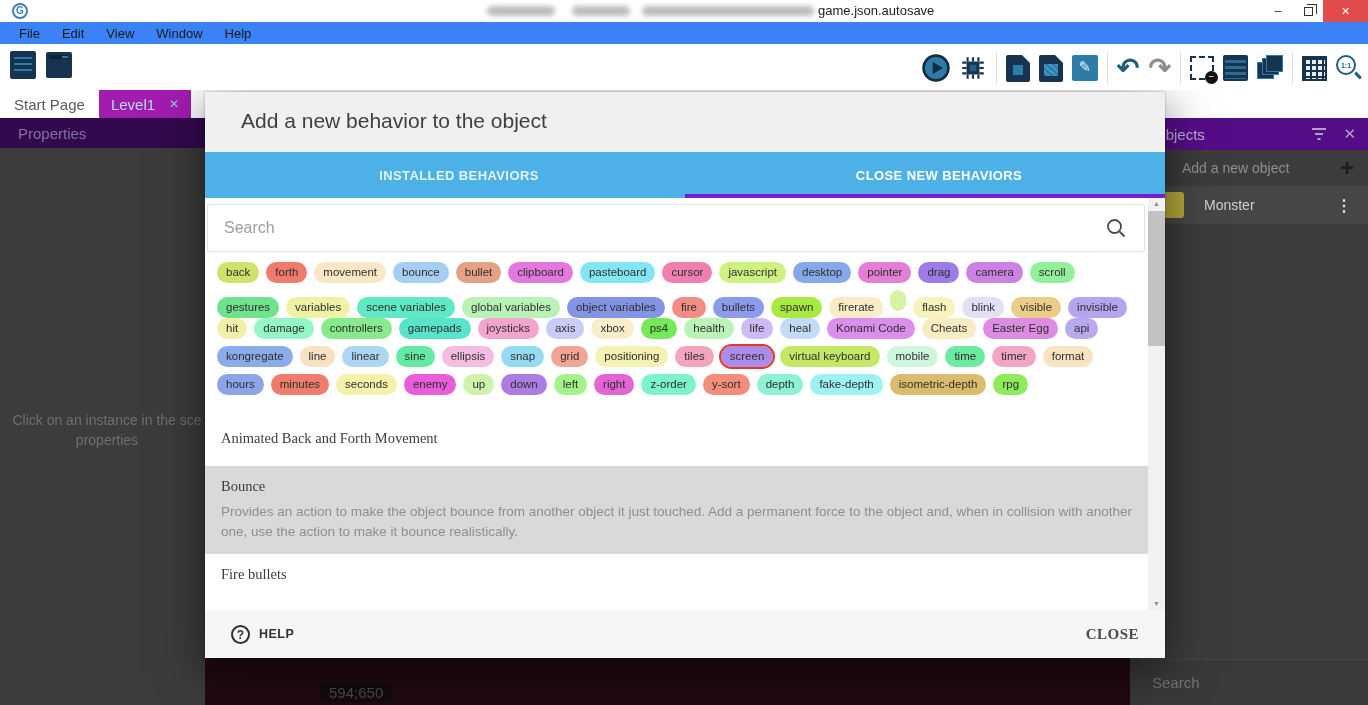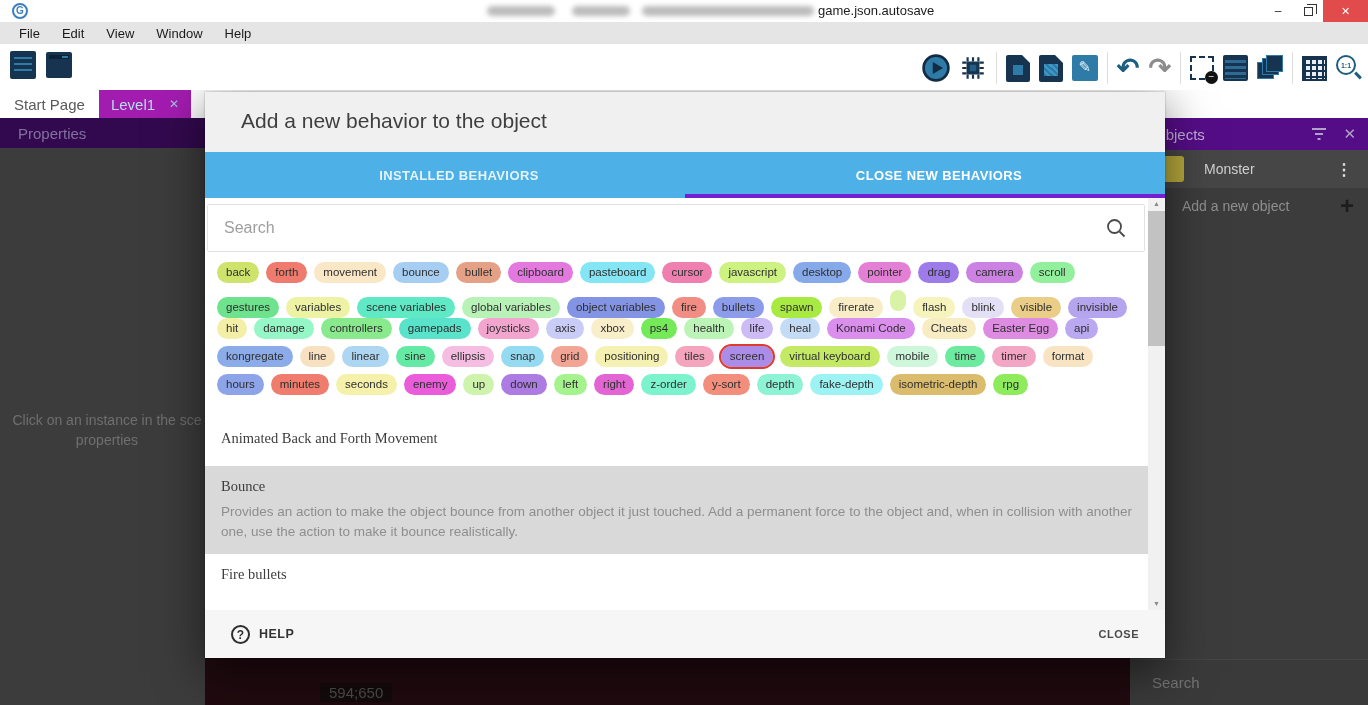--- a/index.html
+++ b/index.html
@@ -10,21 +10,21 @@
   .titlebar { position:absolute; top:0; left:0; right:0; height:22px; background:#ffffff; z-index:30; }
   .app-logo { position:absolute; left:12px; top:3px; width:16px; height:16px; border:2px solid #3d7ebf; border-radius:50%; color:#3d7ebf; font-size:10px; font-weight:bold; text-align:center; line-height:12px; }
   .blur-strip { position:absolute; top:6px; height:10px; border-radius:5px; background:#8f8f8f; filter:blur(2.5px); opacity:.6; }
   .win-title-text { position:absolute; left:818px; top:3px; font-size:13px; color:#1c1c1c; }
   .win-controls { position:absolute; right:0; top:0; height:22px; display:flex; }
   .win-btn { width:30px; height:22px; display:flex; align-items:center; justify-content:center; font-size:12px; color:#333; }
   .win-btn.close { width:45px; background:#e14b4b; color:#fff; font-size:11px; }
   .restore-glyph { position:relative; width:9px; height:9px; border:1px solid #333; background:#fff; }
   .restore-glyph::before { content:""; position:absolute; left:2px; top:-4px; width:9px; height:9px; border:1px solid #333; border-left:none; border-bottom:none; }
 
-  .menubar { position:absolute; top:22px; left:0; right:0; height:22px; background:#e5e5e5; display:flex; align-items:center; padding-left:8px; z-index:30; }
+  .menubar { position:absolute; top:22px; left:0; right:0; height:22px; background:#3b82f6; display:flex; align-items:center; padding-left:8px; z-index:30; }
   .menu-item { font-size:13px; color:#1a1a1a; padding:0 11px; }
 
   .toolbar { position:absolute; top:44px; left:0; right:0; height:46px; background:#ffffff; z-index:30; }
   .tb-left { position:absolute; left:10px; top:7px; display:flex; gap:10px; align-items:center; }
   .tb-right { position:absolute; right:6px; top:8px; display:flex; gap:9px; align-items:center; }
   .tb-sep { width:1px; height:32px; background:#dcdcdc; }
   .page-icon { width:26px; height:28px; background:#16344f; border-radius:2px; position:relative; }
   .page-icon i { position:absolute; left:4px; right:4px; height:2px; background:#2d7ba6; }
   .scene-icon-tb { width:26px; height:26px; background:#16344f; border-radius:2px; position:relative; }
   .scene-icon-tb::before { content:""; position:absolute; left:3px; right:3px; top:3px; height:4px; background:#0d2235; }
@@ -108,21 +108,21 @@
   .bitem-sel .bdesc { color:#8e8e8e; }
 
   .dlg-scrollbar { position:absolute; right:0; top:0; bottom:0; width:17px; background:#f1f1f1; }
   .sb-arrow { position:absolute; left:0; width:17px; height:12px; color:#8a8a8a; font-size:7px; text-align:center; line-height:12px; }
   .sb-thumb { position:absolute; left:0; top:13px; width:17px; height:135px; background:#c2c2c2; }
 
   .dlg-footer { height:48px; background:#f6f6f6; display:flex; align-items:center; padding:0 26px; flex-shrink:0; }
   .help-btn { display:flex; align-items:center; gap:9px; }
   .help-circle { width:19px; height:19px; border:2px solid #2e2e2e; border-radius:50%; font-size:12px; font-weight:bold; color:#2e2e2e; text-align:center; line-height:17px; }
   .help-label { font-size:12.5px; font-weight:bold; letter-spacing:.5px; color:#333; }
-  .close-btn { margin-left:auto; font-size:11px; font-weight:bold; letter-spacing:.5px; color:#4a4a4a; }
+  .close-btn { margin-left:auto; font-size:15px; font-weight:bold; letter-spacing:.5px; color:#4a4a4a;font-family:Liberation Serif, serif; }
 </style>
 </head>
 <body>
 
 <div class="app">
 
   <div class="titlebar">
     <div class="app-logo">G</div>
     <div class="blur-strip" style="left:487px;width:68px;"></div>
     <div class="blur-strip" style="left:572px;width:58px;"></div>
@@ -222,28 +222,28 @@
   <div class="right-panel">
     <div class="right-header">
       <span>Objects</span>
       <span class="rh-icons">
         <svg width="16" height="12" viewBox="0 0 16 12">
           <path d="M1 1h14M4 6h8M6.5 11h3" stroke="#b2a1c9" stroke-width="2"></path>
         </svg>
         <span>✕</span>
       </span>
     </div>
+    <div class="obj-row addrow">
+      <span class="add-label">Add a new object</span>
+      <span class="plus-glyph">+</span>
+    </div>
     <div class="obj-row monster">
       <div class="obj-thumb"></div>
       <span class="obj-name">Monster</span>
       <span class="kebab">⋮</span>
-    </div>
-    <div class="obj-row addrow">
-      <span class="add-label">Add a new object</span>
-      <span class="plus-glyph">+</span>
     </div>
     <div class="panel-search">
       <input type="text" placeholder="Search" style="">
       <svg width="18" height="18" viewBox="0 0 18 18">
         <circle cx="7.5" cy="7.5" r="5.5" fill="none" stroke="#757575" stroke-width="2"></circle>
         <path d="M12 12l4.5 4.5" stroke="#757575" stroke-width="2"></path>
       </svg>
     </div>
   </div>
 

